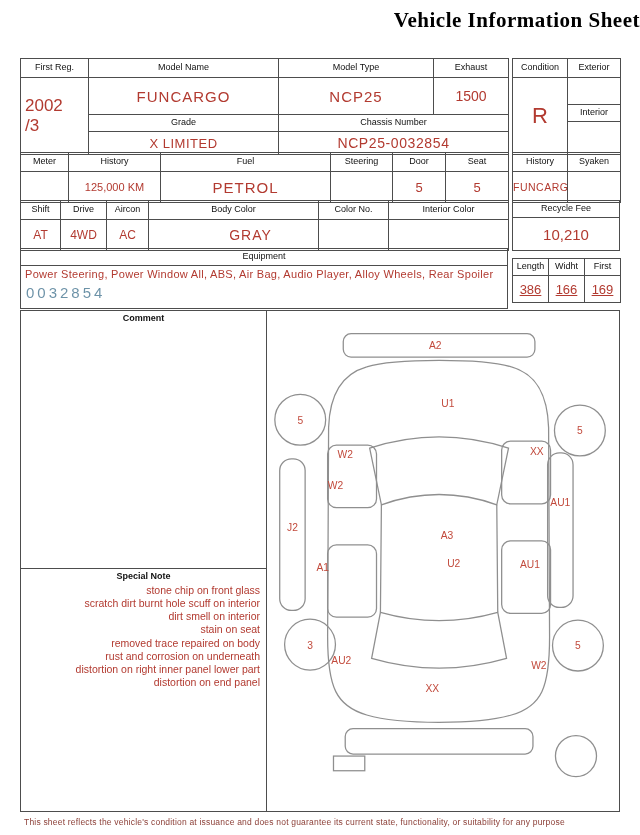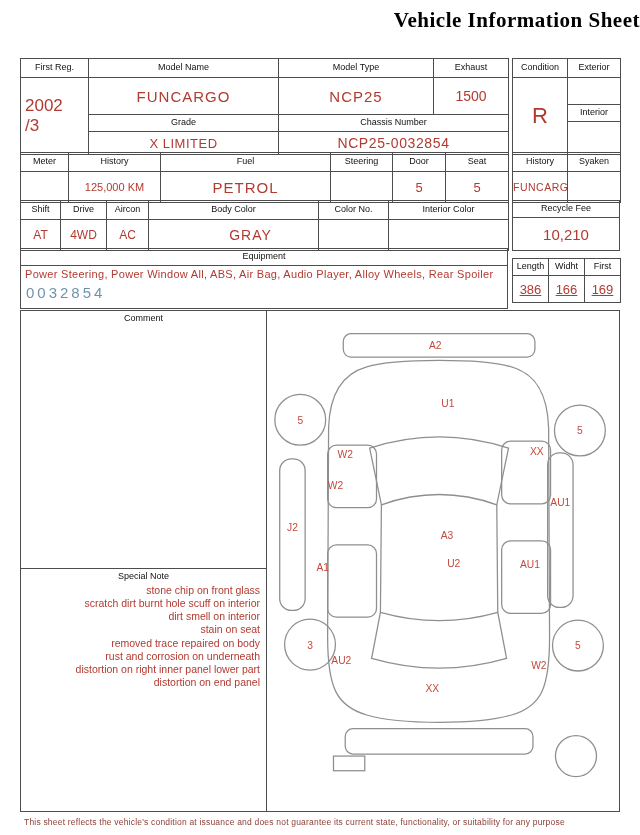--- a/index.html
+++ b/index.html
@@ -34,21 +34,21 @@
   .v-fee{font-size:15px;}
   .v-dim{font-size:13px;text-decoration:underline;}
   .equip-text{font-size:11px;text-align:left;vertical-align:top;padding:2px 4px;line-height:1.25;letter-spacing:0.3px;height:38px;}
   .ghost{
     position:absolute;left:26px;top:284px;font-size:15px;color:#0c4a6e;
     letter-spacing:3px;opacity:0.6;
   }
   .main-box{left:20px;top:310px;width:598px;height:500px;border:1px solid #4d4d4d;}
   .left-col{position:absolute;left:0;top:0;bottom:0;width:245px;border-right:1px solid #4d4d4d;}
   .comment-area{height:257px;border-bottom:1px solid #4d4d4d;}
-  .box-hdr{text-align:center;font-size:9px;color:#111;padding-top:2px;}
+  .box-hdr{text-align:center;font-size:9px;color:#111;padding-top:2px;font-weight:bold;}
   .note-text{color:#b23a30;font-size:10.5px;line-height:1.25;padding:3px 6px;white-space:pre-line;text-align:right;}
   .diagram{position:absolute;left:246px;top:1px;width:352px;height:498px;}
   .car-labels text{fill:#c24a3c;font-family:"Liberation Sans",sans-serif;font-size:10.5px;text-anchor:middle;}
   .disclaimer{
     position:absolute;left:24px;top:817px;width:594px;
     font-size:8.5px;color:#8b3e36;letter-spacing:0.2px;
   }
 </style>
 </head>
 <body>

